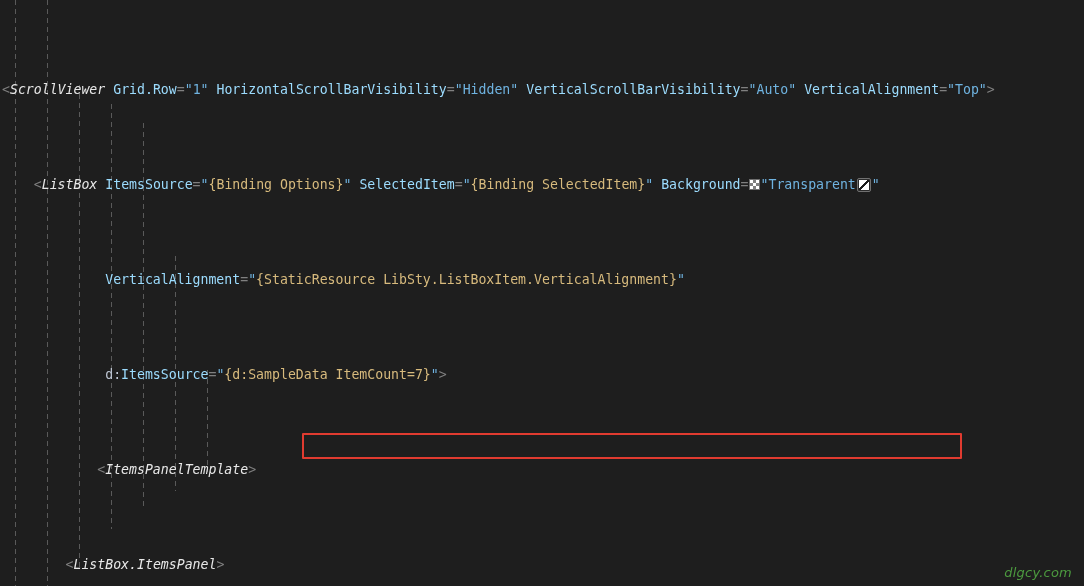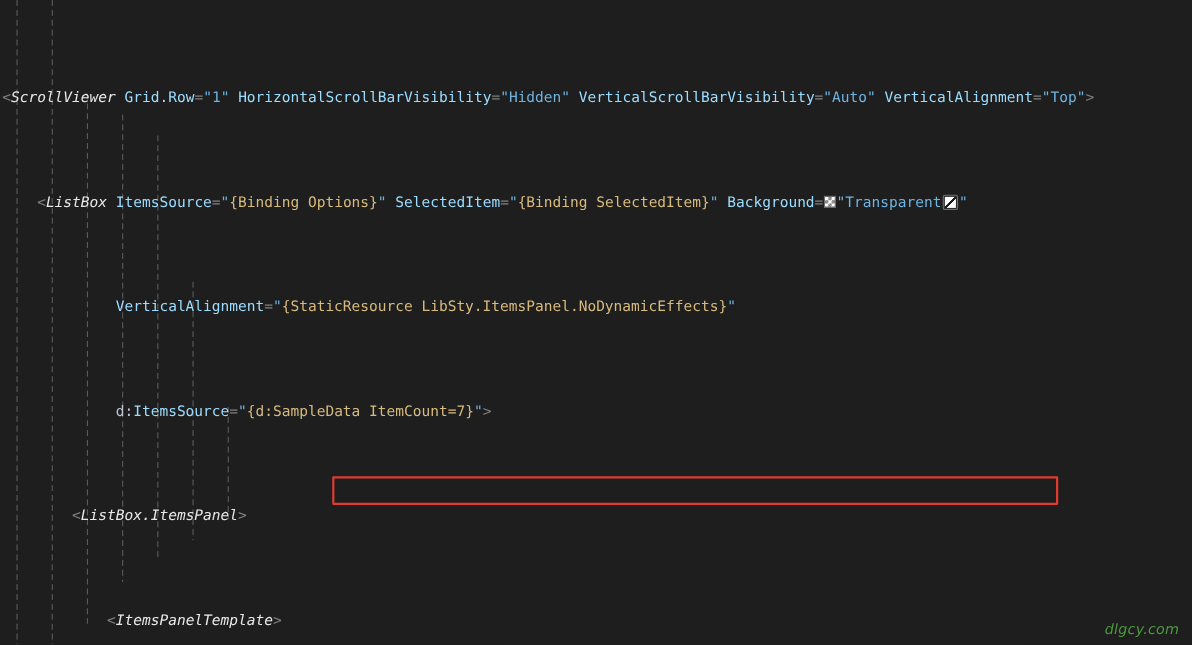--- a/index.html
+++ b/index.html
@@ -144,32 +144,32 @@
 
   <div class="code">
 
     
     <div class="line"><span class="pn">&lt;</span><span class="tag">ScrollViewer</span> <span class="attr">Grid.Row</span><span class="pn">=</span><span class="q">"</span><span class="val">1</span><span class="q">"</span> <span class="attr">HorizontalScrollBarVisibility</span><span class="pn">=</span><span class="q">"</span><span class="val">Hidden</span><span class="q">"</span> <span class="attr">VerticalScrollBarVisibility</span><span class="pn">=</span><span class="q">"</span><span class="val">Auto</span><span class="q">"</span> <span class="attr">VerticalAlignment</span><span class="pn">=</span><span class="q">"</span><span class="val">Top</span><span class="q">"</span><span class="pn">&gt;</span></div>
 
     
     <div class="line">    <span class="pn">&lt;</span><span class="tag">ListBox</span> <span class="attr">ItemsSource</span><span class="pn">=</span><span class="q">"</span><span class="mx">{Binding Options}</span><span class="q">"</span> <span class="attr">SelectedItem</span><span class="pn">=</span><span class="q">"</span><span class="mx">{Binding SelectedItem}</span><span class="q">"</span> <span class="attr">Background</span><span class="pn">=</span><span class="sw sw-checker"></span><span class="q">"</span><span class="val">Transparent</span><span class="sw-btn"></span><span class="q">"</span></div>
 
     
-    <div class="line">             <span class="attr">VerticalAlignment</span><span class="pn">=</span><span class="q">"</span><span class="mx">{StaticResource LibSty.ItemsPanel.NoDynamicEffects}</span><span class="q">"</span></div>
+    <div class="line">             <span class="attr">VerticalAlignment</span><span class="pn">=</span><span class="q">"</span><span class="mx">{StaticResource LibSty.ListBoxItem.VerticalAlignment}</span><span class="q">"</span></div>
 
     
     <div class="line">             <span class="ns">d:</span><span class="attr">ItemsSource</span><span class="pn">=</span><span class="q">"</span><span class="mx">{d:SampleData ItemCount=7}</span><span class="q">"</span><span class="pn">&gt;</span></div>
 
     
+    <div class="line">            <span class="pn">&lt;</span><span class="tag">ItemsPanelTemplate</span><span class="pn">&gt;</span></div>
+
+    
     <div class="line">        <span class="pn">&lt;</span><span class="tag">ListBox.ItemsPanel</span><span class="pn">&gt;</span></div>
 
     
-    <div class="line">            <span class="pn">&lt;</span><span class="tag">ItemsPanelTemplate</span><span class="pn">&gt;</span></div>
-
-    
     
 
     
     
 
     
     
 
     
     

